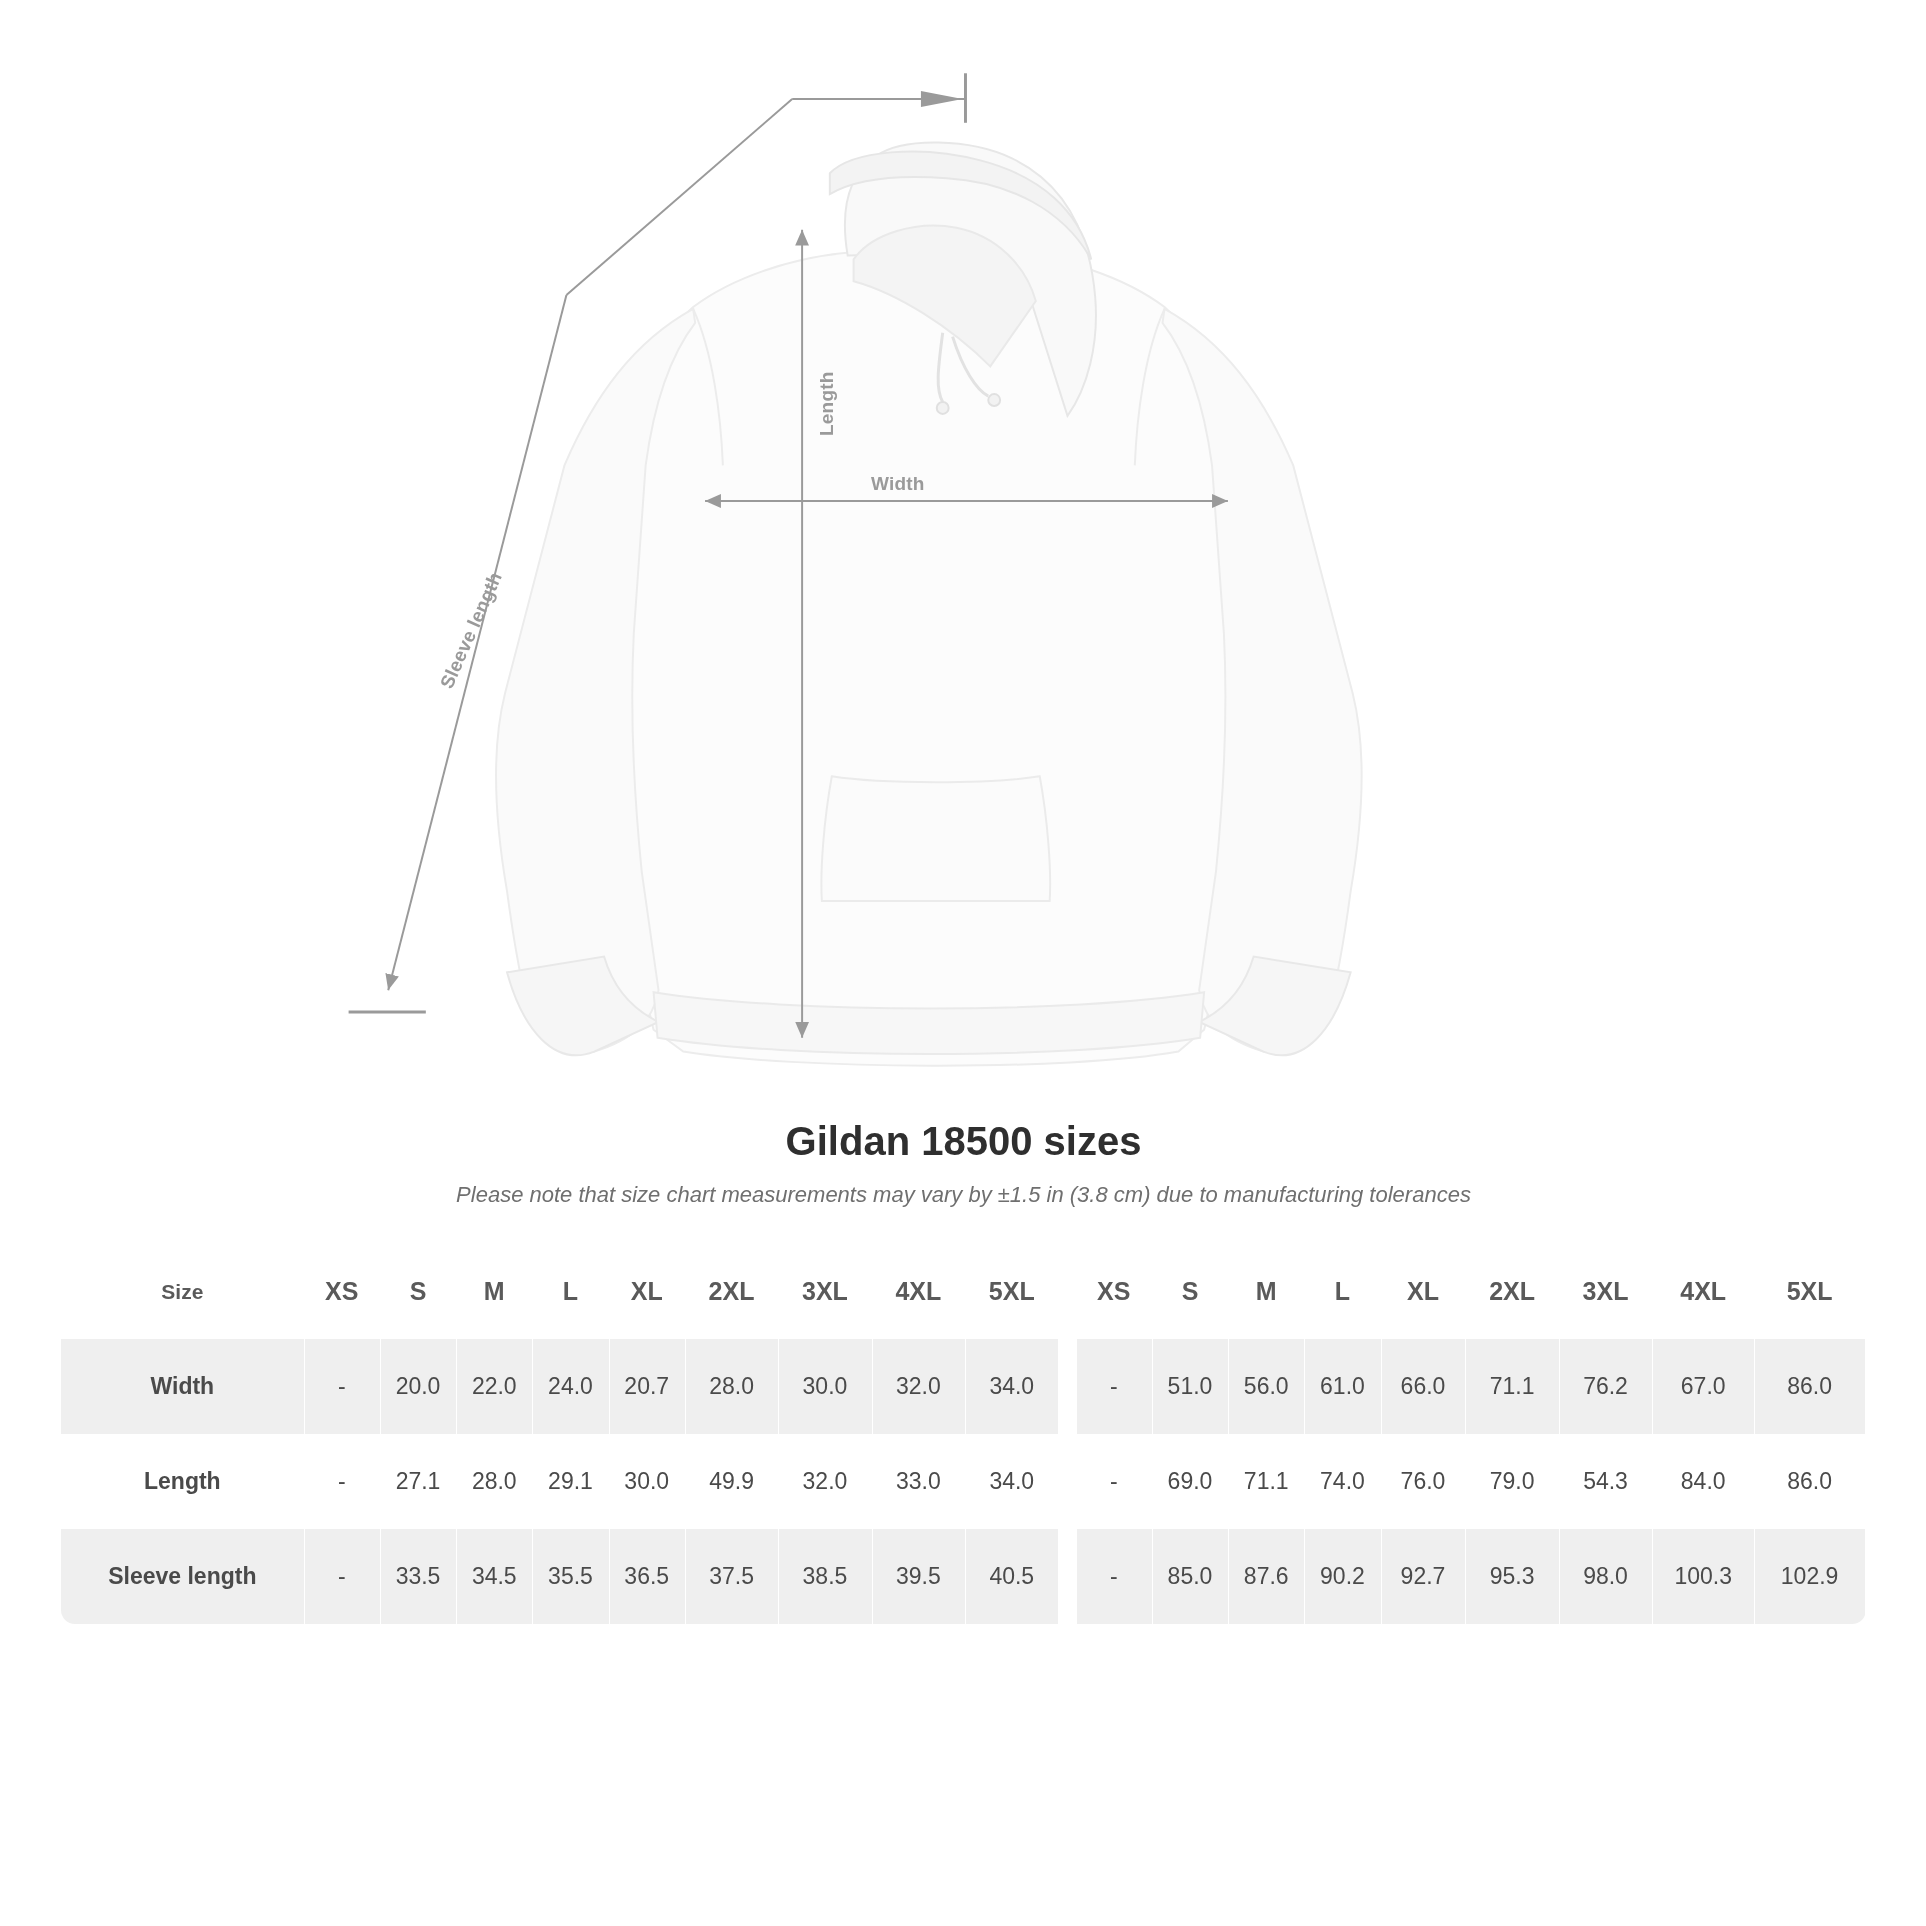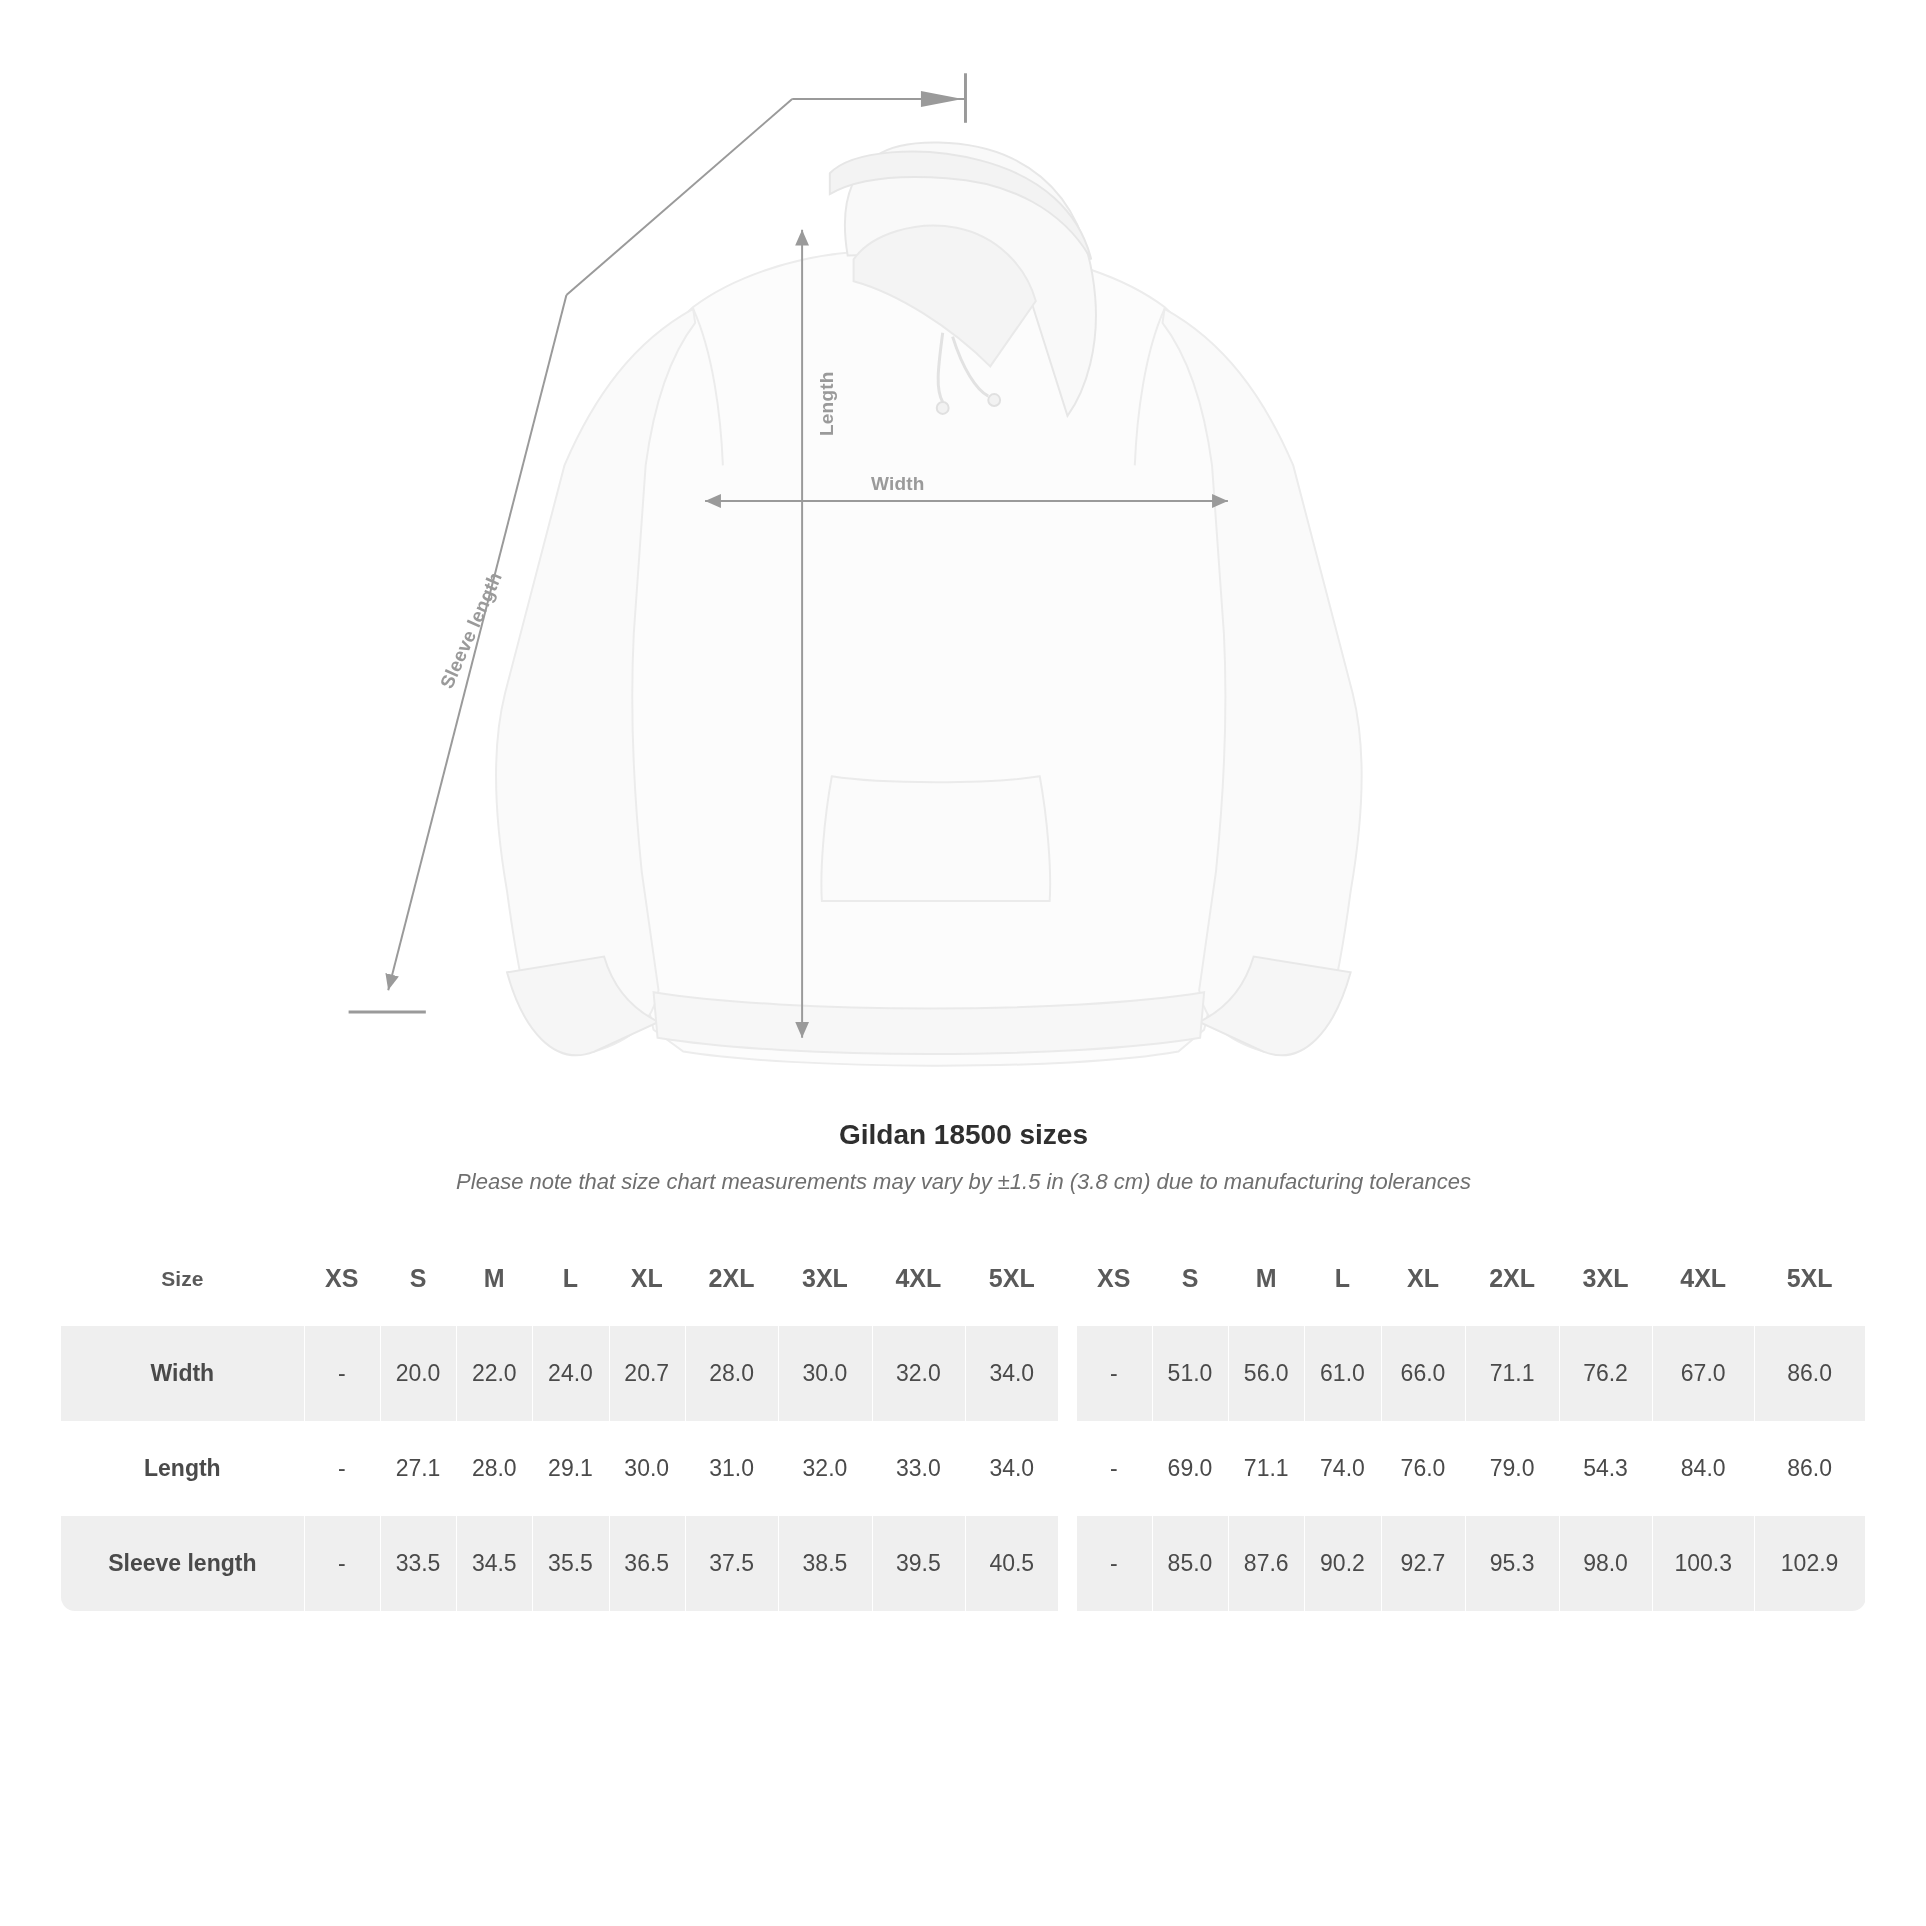--- a/index.html
+++ b/index.html
@@ -50,21 +50,21 @@
   #label-length { left: 816px; top: 436px; }
   #label-width  { left: 871px; top: 473px; }
   #label-sleeve { left: 436px; top: 683px; }
 
   
   .title-block {
     text-align: center;
     margin-top: 10px;
   }
   .chart-title {
-    font-size: 28px;
+    font-size: 40px;
     font-weight: bold;
     color: #2f2f2f;
     margin: 0;
   }
   .chart-note {
     font-size: 22px;
     font-style: italic;
     color: #6f6f6f;
     margin: 18px 0 0 0;
   }
@@ -307,21 +307,21 @@
         <td class="cell-sep">86.0</td>
       </tr>
 
       <tr class="data-row plain">
         <td class="rowlabel">Length</td>
         <td class="cell-sep">-</td>
         <td class="cell-sep">27.1</td>
         <td class="cell-sep">28.0</td>
         <td class="cell-sep">29.1</td>
         <td class="cell-sep">30.0</td>
-        <td class="cell-sep">31.0</td>
+        <td class="cell-sep">49.9</td>
         <td class="cell-sep">32.0</td>
         <td class="cell-sep">33.0</td>
         <td class="cell-sep">34.0</td>
         <td class="gap-col"></td>
         <td class="cell-sep">-</td>
         <td class="cell-sep">69.0</td>
         <td class="cell-sep">71.1</td>
         <td class="cell-sep">74.0</td>
         <td class="cell-sep">76.0</td>
         <td class="cell-sep">79.0</td>

